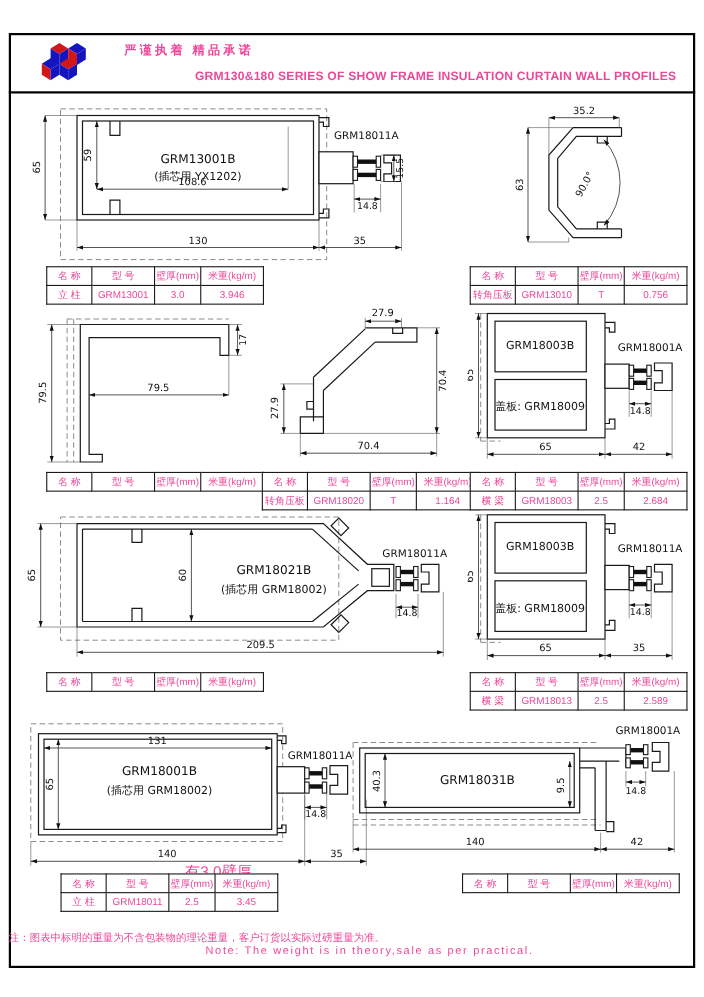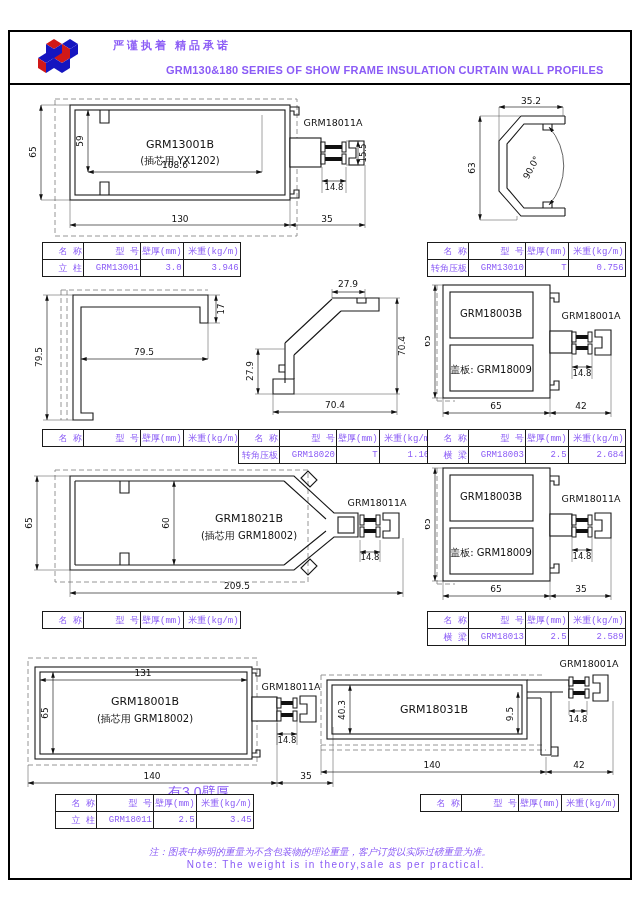--- a/index.html
+++ b/index.html
@@ -1,46 +1,46 @@
 <!DOCTYPE html>
 <html><head>
 <meta charset="utf-8">
 <style>
   html,body{margin:0;padding:0;background:#fff;}
   .screen{position:relative;width:640px;height:906px;background:#fff;overflow:hidden;
-          font-family:"Liberation Sans","DejaVu Sans",sans-serif;color:#8b5cf6;}
+          font-family:"Liberation Sans","DejaVu Sans",sans-serif;color:#ec4899;}
   .frame{position:absolute;left:8px;top:30px;width:620px;height:846px;border:2px solid #000;}
   .hdr-rule{position:absolute;left:8px;top:83px;width:624px;height:2px;background:#000;}
   .slogan{position:absolute;left:113px;top:38px;font-size:11px;font-weight:bold;letter-spacing:3px;}
   .company{position:absolute;left:108px;top:50px;font-size:27px;font-weight:bold;font-style:italic;
            font-family:"DejaVu Serif","Liberation Serif",serif;letter-spacing:4px;}
   .title-cn{position:absolute;right:14px;top:38px;width:430px;text-align:right;font-size:19px;
             font-weight:bold;letter-spacing:2px;font-family:"DejaVu Serif",serif;}
-  .title-en{position:absolute;right:14px;top:64px;width:460px;text-align:left;font-size:11px;
+  .title-en{position:absolute;right:14px;top:64px;width:460px;text-align:center;font-size:11px;
             font-weight:bold;letter-spacing:0.2px;}
   svg.draw{position:absolute;}
   .p{fill:none;stroke:#1a1a1a;stroke-width:1.1;}
   .pf{fill:#fff;stroke:#1a1a1a;stroke-width:1.1;}
   .dash{fill:none;stroke:#8a8a8a;stroke-width:0.9;stroke-dasharray:5 3;}
   .dim{stroke:#222;stroke-width:0.7;fill:none;}
   .ext{stroke:#555;stroke-width:0.55;fill:none;}
   .bar{fill:#111;stroke:none;}
   .cap{fill:#fff;stroke:#1a1a1a;stroke-width:1;}
   text.d{font-size:9px;fill:#111;font-family:"DejaVu Sans",sans-serif;}
   text.s{font-size:8.5px;fill:#111;font-family:"DejaVu Sans",sans-serif;}
   text.lbl{font-size:11px;fill:#111;text-anchor:middle;font-family:"DejaVu Sans",sans-serif;}
   text.lbl2{font-size:10px;fill:#111;text-anchor:middle;font-family:"DejaVu Sans",sans-serif;}
   text.part{font-size:9.5px;fill:#111;text-anchor:middle;font-family:"DejaVu Sans",sans-serif;}
   table.spec{position:absolute;border-collapse:collapse;border:1.5px solid #1a1a1a;
-             font-size:9px;text-align:right;background:#fff;font-family:Liberation Mono, monospace;}
+             font-size:9px;text-align:center;background:#fff;}
   table.spec th,table.spec td{border:1px solid #1a1a1a;font-weight:normal;height:16px;
              padding:0 1px;white-space:nowrap;}
   .c1{width:38px}.c2{width:54px}.c3{width:36px}.c4{width:54px}
   .wallnote{position:absolute;left:168px;top:784px;font-size:14px;}
-  .note-cn{position:absolute;left:8px;top:846px;width:624px;text-align:center;font-size:9.5px;font-style:italic;}
+  .note-cn{position:absolute;left:8px;top:846px;width:624px;font-size:9.5px;}
   .note-en{position:absolute;left:8px;top:859px;width:624px;text-align:center;font-size:10px;letter-spacing:1.5px;margin-left:16px;}
 </style>
 </head>
 <body>
 
 <div class="screen">
 
   <svg width="0" height="0" style="position:absolute">
     <defs>
       <marker id="arr" viewBox="0 0 10 6" markerWidth="9" markerHeight="6" refX="9" refY="3" orient="auto-start-reverse">

